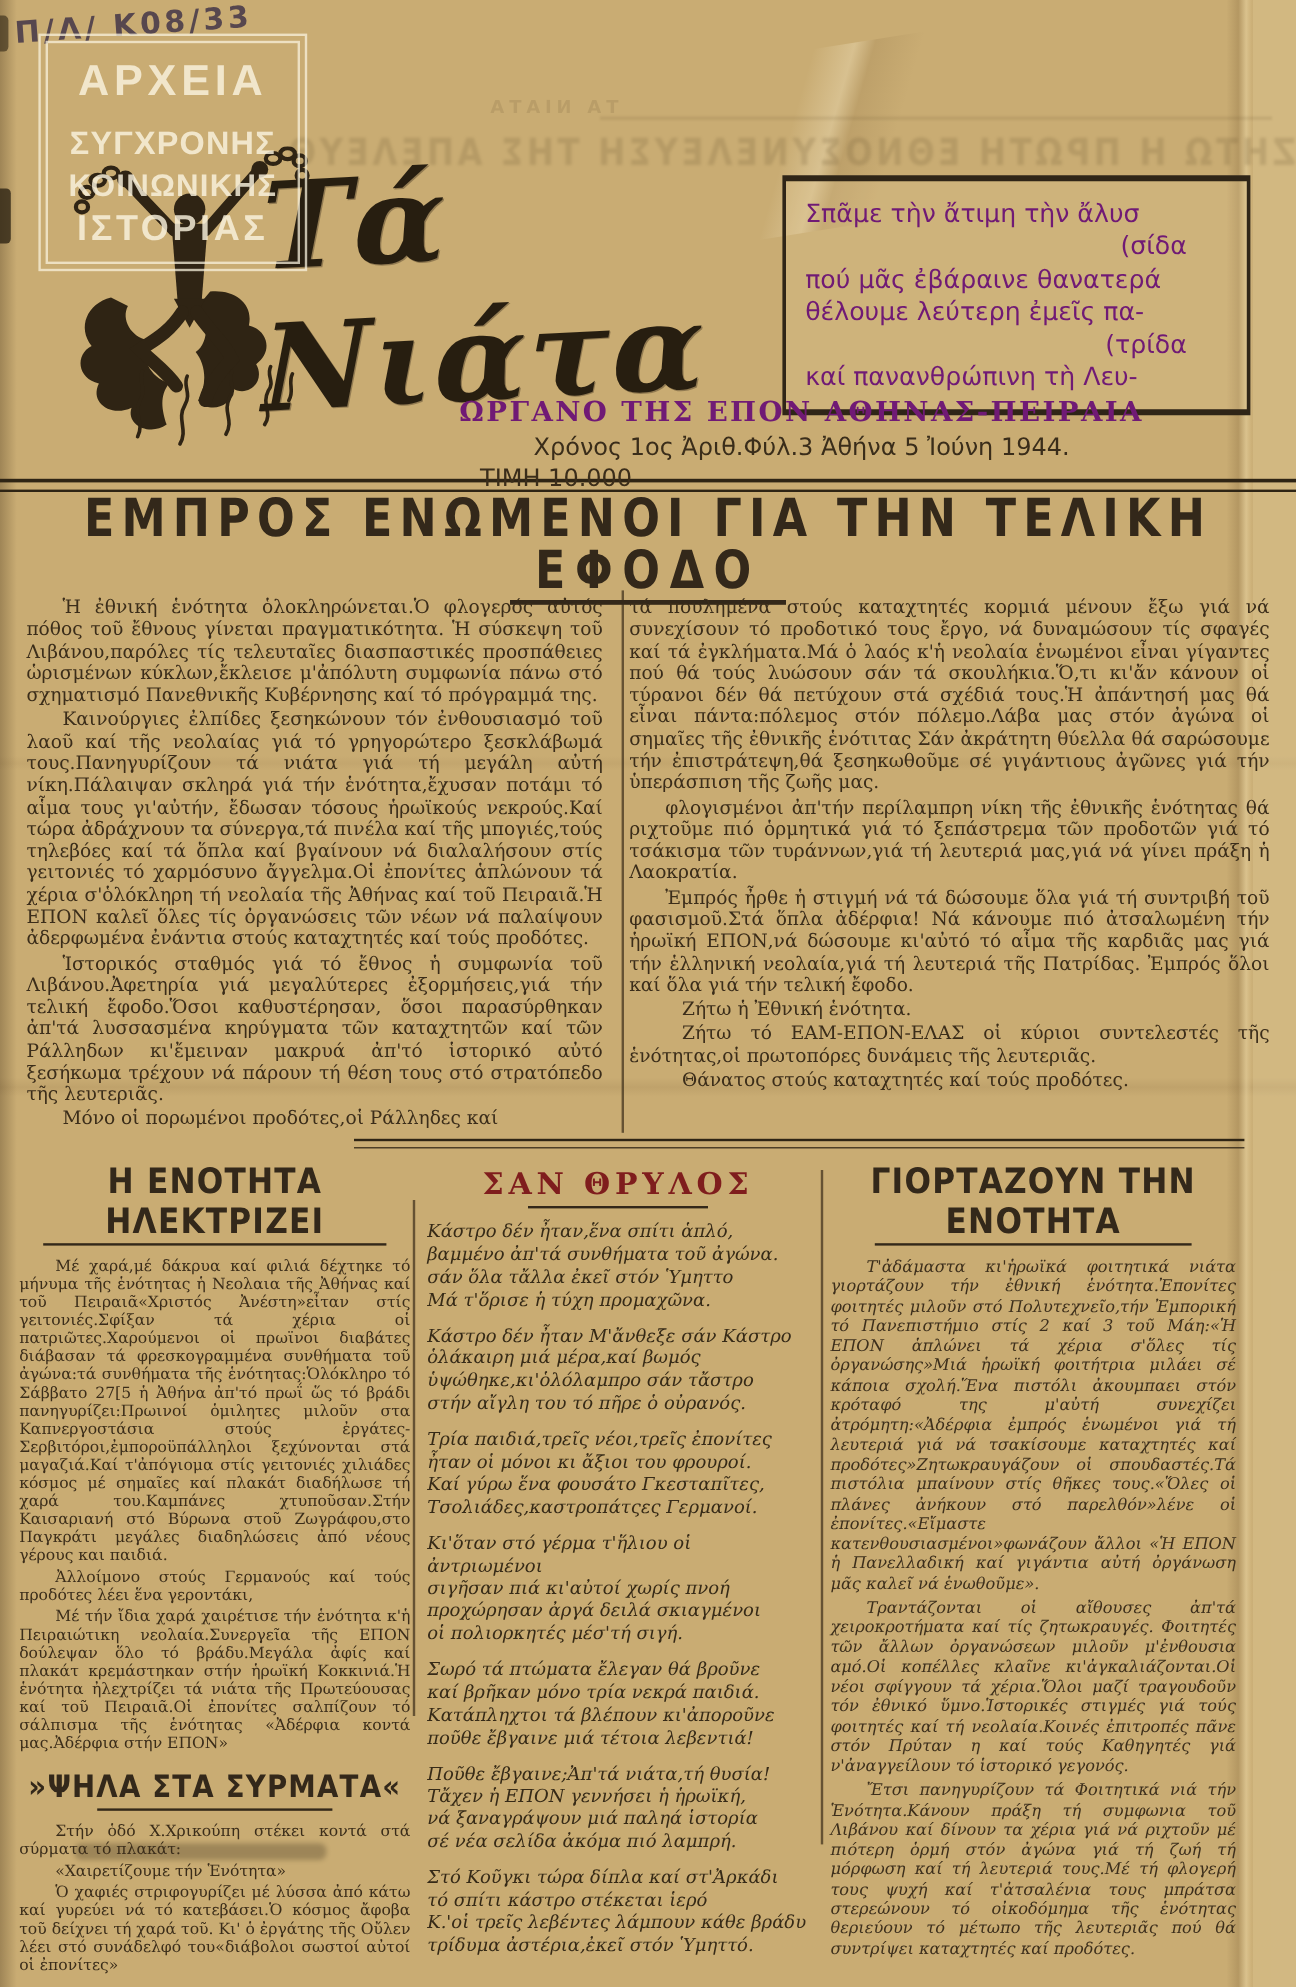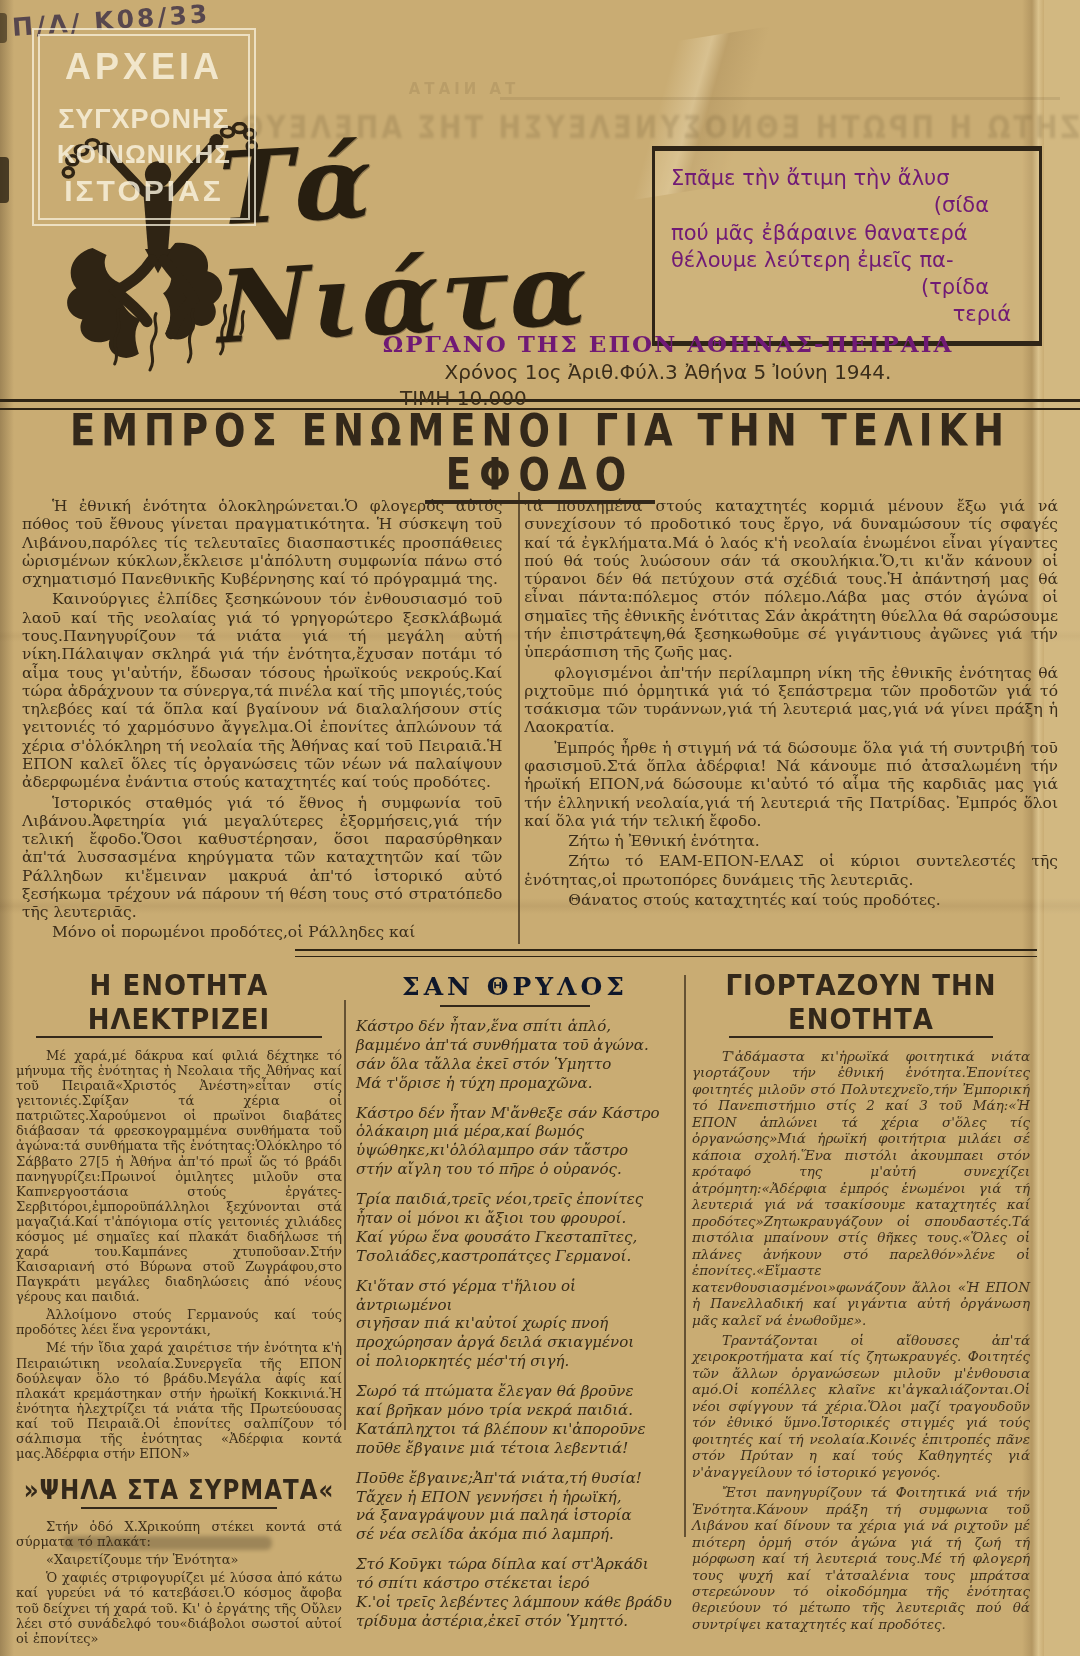--- a/index.html
+++ b/index.html
@@ -94,21 +94,21 @@
   .bcol{z-index:2;}
   .bcol-1{left:16px;top:972px;width:326px;}
   .bcol-2{left:354px;top:972px;width:322px;}
   .bcol-3{left:692px;top:972px;width:338px;}
   .bdiv-1{left:344px;top:1000px;width:2px;height:430px;background:#3a2c18;opacity:.7;}
   .bdiv-2{left:684px;top:975px;width:2px;height:562px;background:#3a2c18;opacity:.7;}
 
   .sec-title{font-family:"DejaVu Sans",sans-serif;font-weight:bold;font-size:26px;letter-spacing:1px;
     text-align:center;color:#33281a;transform:scaleY(1.12);}
   .sec-title-serif{font-family:"DejaVu Serif",serif;font-weight:bold;font-size:25px;letter-spacing:4px;
-    text-align:center;color:#0f172a;}
+    text-align:center;color:#7f1d1d;}
   .sec-underline{height:2px;background:#33281a;margin:4px auto 10px auto;}
   .u-80{width:88%;} .u-40{width:150px;} .u-70{width:78%;} .u-55{width:60%;}
 
   .bcol-1 p{margin:0 0 3px 0;font-size:13px;line-height:1.16;text-align:justify;}
   .sub-title{margin-top:16px;}
   .bcol-1 .sub-title{font-size:23px;}
   .stanza{font-style:italic;font-size:15px;line-height:1.26;white-space:pre-line;margin:0 0 11px 2px;color:#362a17;}
   .bcol-3 p{margin:0 0 4px 0;font-style:italic;font-size:13.5px;line-height:1.22;text-align:justify;color:#3d2f1c;}
 
   .smudge{left:62px;top:1536px;width:210px;height:14px;background:#2e2414;opacity:.28;filter:blur(2px);border-radius:6px;}
@@ -182,21 +182,21 @@
   </div>
 
   <div class="abs paper-title" data-interactable="false">Τά Νιάτα</div>
 
   <div class="abs slogan-box" data-interactable="false">
     <span class="slogan-line" data-interactable="false">Σπᾶμε τὴν ἄτιμη τὴν ἄλυσ</span>
     <span class="slogan-line r" data-interactable="false">(σίδα</span>
     <span class="slogan-line" data-interactable="false">πού μᾶς ἐβάραινε θανατερά</span>
     <span class="slogan-line" data-interactable="false">θέλουμε λεύτερη ἐμεῖς πα-</span>
     <span class="slogan-line r" data-interactable="false">(τρίδα</span>
-    <span class="slogan-line r2" data-interactable="false">τεριά</span>
+    <span class="slogan-line" data-interactable="false">καί πανανθρώπινη τὴ Λευ-</span>
   </div>
 
   <div class="abs organ-block" data-interactable="false">
     <div class="organ-line" data-interactable="false">ΩΡΓΑΝΟ ΤΗΣ ΕΠΟΝ ΑΘΗΝΑΣ-ΠΕΙΡΑΙΑ</div>
     <div class="issue-line" data-interactable="false">Χρόνος 1ος Ἀριθ.Φύλ.3 Ἀθήνα 5 Ἰούνη 1944.</div>
     <div class="price-line" data-interactable="false">ΤΙΜΗ 10.000</div>
   </div>
 
   <div class="abs rule-headline" data-interactable="false"></div>
   <div class="abs headline" data-interactable="false">

